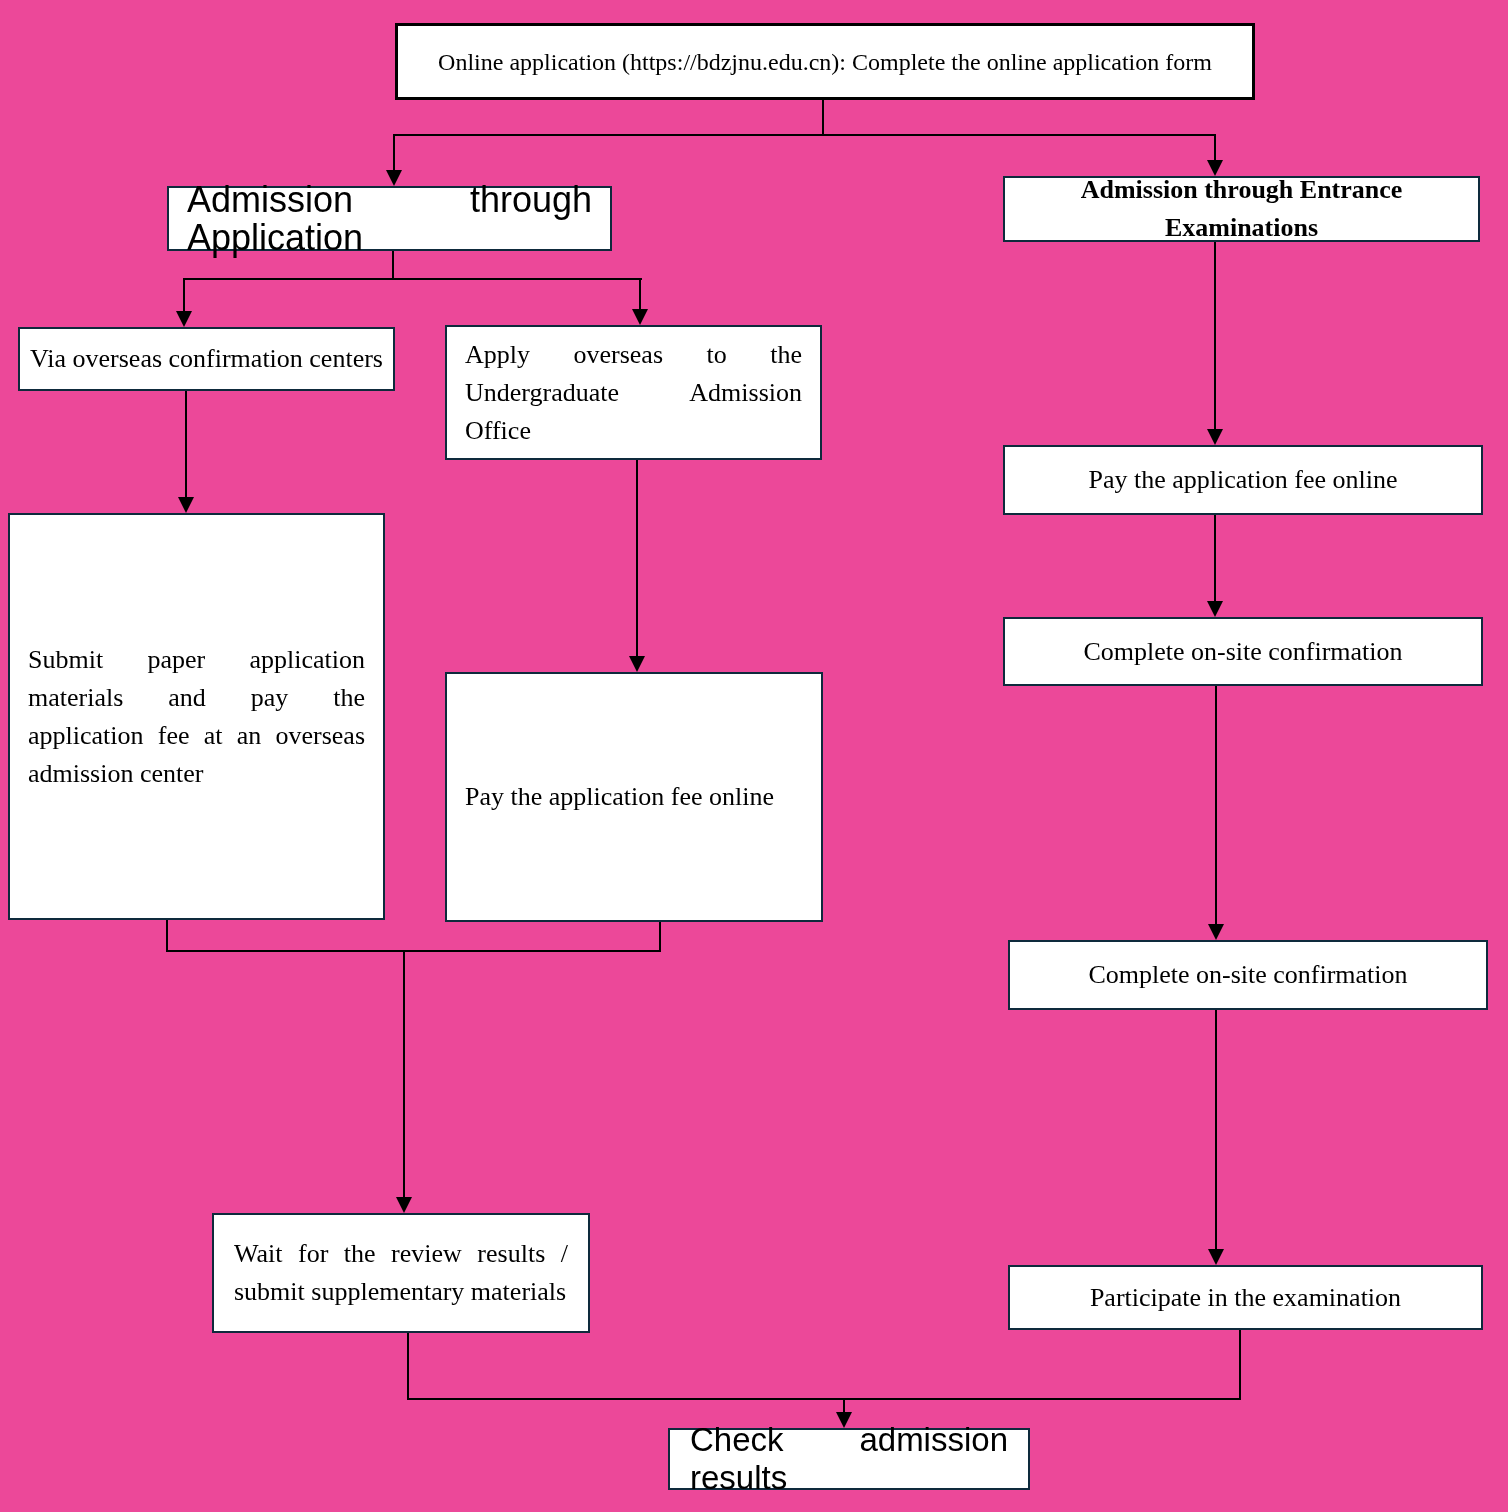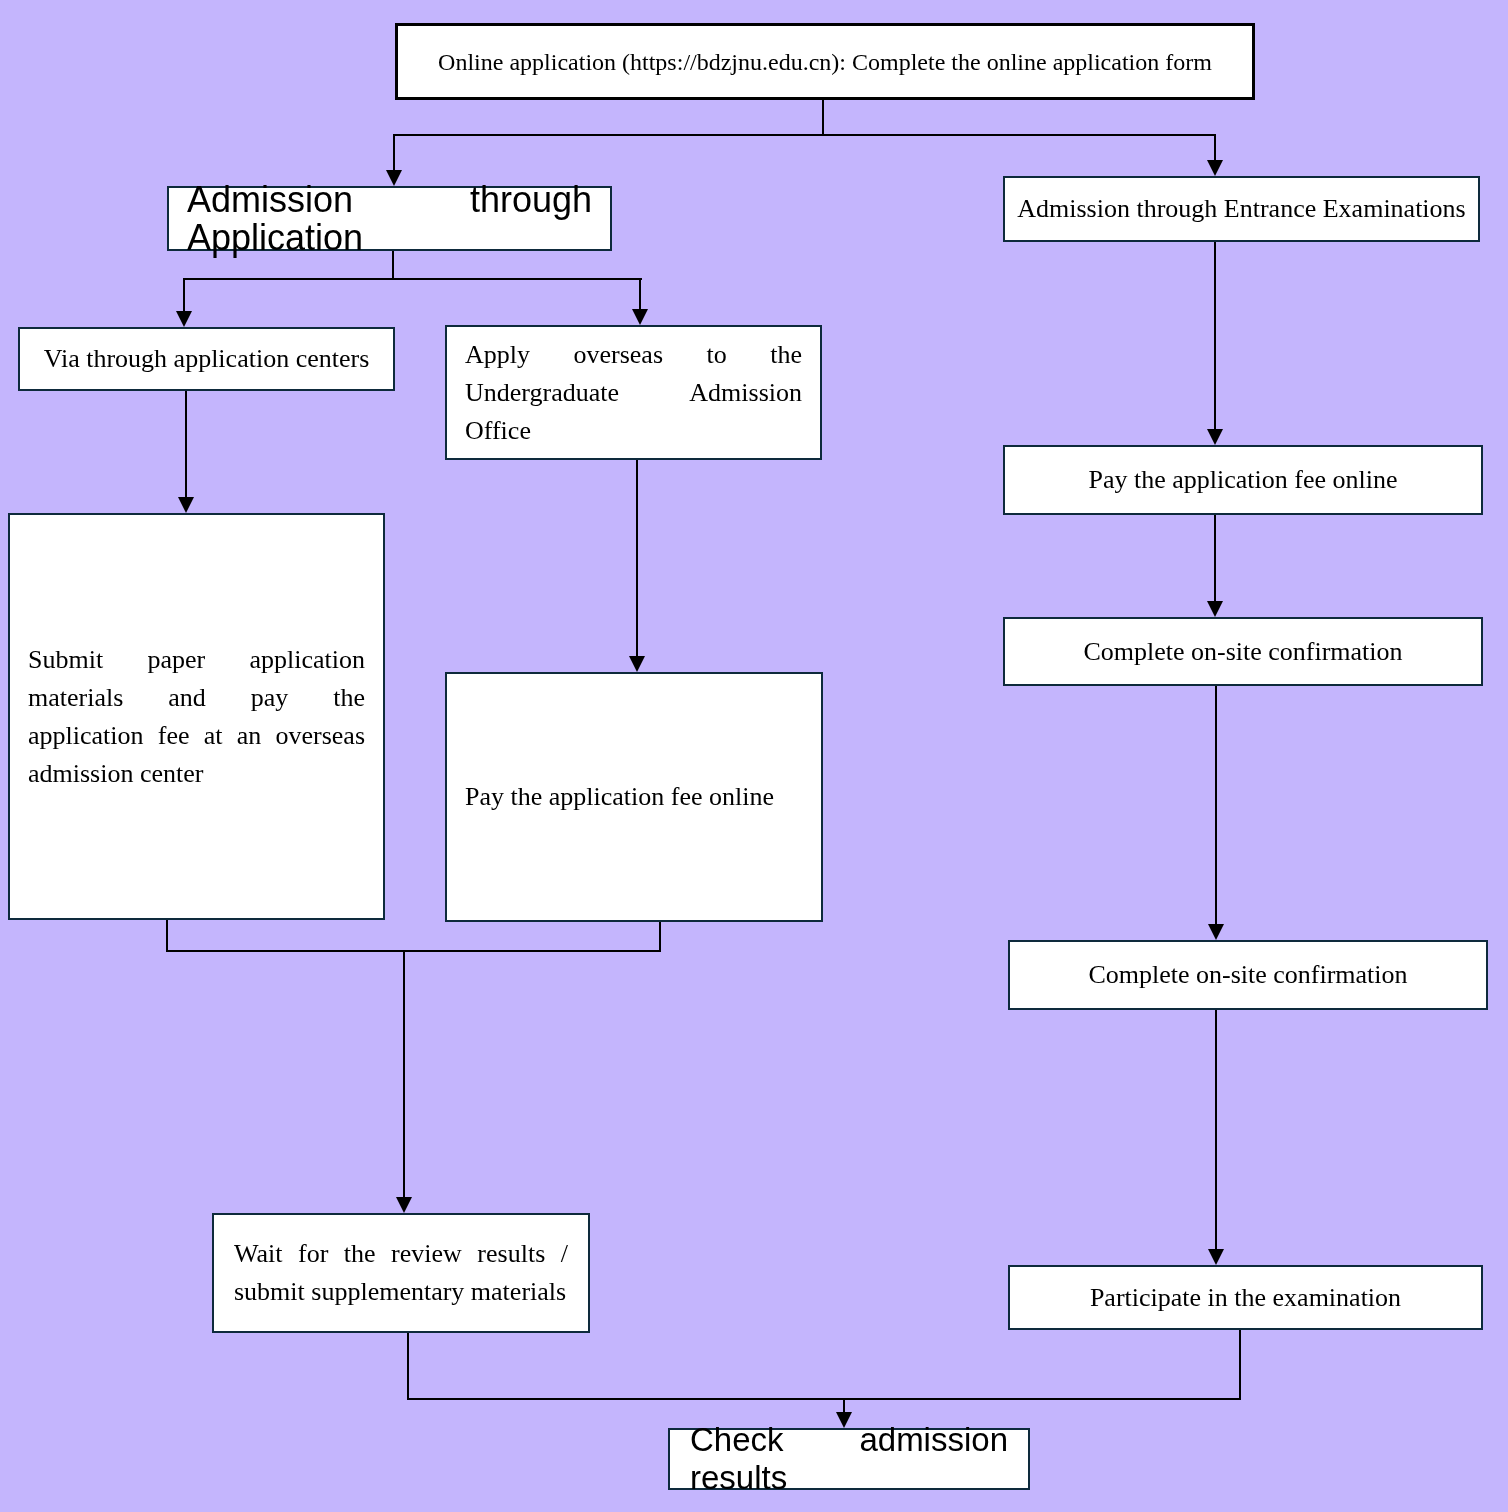--- a/index.html
+++ b/index.html
@@ -1,20 +1,20 @@
 <!DOCTYPE html>
 <html><head>
 <meta charset="utf-8">
 <style>
   html, body { margin: 0; padding: 0; background: #ffffff; }
   .canvas {
     position: relative;
     width: 1508px;
     height: 1512px;
-    background: #c4b5fd;
+    background: #ec4899;
     font-family: "Liberation Serif", "DejaVu Serif", serif;
     color: #000000;
   }
   
   .node {
     position: absolute;
     box-sizing: border-box;
     border: 2px solid #0e2a3c;
     background: #ffffff;
     display: flex;
@@ -24,21 +24,21 @@
   }
   .node .txt { display: block; width: 100%; }
   .t-center  .txt { text-align: center; }
   .t-left    .txt { text-align: left; }
   .t-justify .txt { text-align: justify; text-align-last: left; }
   .t-spread  .txt { text-align: justify; text-align-last: justify; }
   .sans { font-family: "Liberation Sans", "DejaVu Sans", sans-serif; }
 
   .nd-online      { left:395px;  top:23px;   width:860px; height:77px; border:3px solid #000000; font-size:24px; white-space:nowrap; justify-content:center; }
   .nd-adm-app     { left:167px;  top:186px;  width:445px; height:65px; padding:0 18px; font-size:36px; }
-  .nd-adm-exam    { left:1003px; top:176px;  width:477px; height:66px; padding:0 10px; }
+  .nd-adm-exam    { left:1003px; top:176px;  width:477px; height:66px; padding:0 10px;font-weight:bold; }
   .nd-overseas    { left:18px;   top:327px;  width:377px; height:64px; padding:0 10px; }
   .nd-direct      { left:445px;  top:325px;  width:377px; height:135px; padding:6px 18px; }
   .nd-submit      { left:8px;    top:513px;  width:377px; height:407px; padding:0 18px; }
   .nd-pay-left    { left:445px;  top:672px;  width:378px; height:250px; padding:0 18px; }
   .nd-wait        { left:212px;  top:1213px; width:378px; height:120px; padding:12px 20px; }
   .nd-pay-right   { left:1003px; top:445px;  width:480px; height:70px; padding:0 10px; }
   .nd-confirm1    { left:1003px; top:617px;  width:480px; height:69px; padding:0 10px; }
   .nd-confirm2    { left:1008px; top:940px;  width:480px; height:70px; padding:0 10px; }
   .nd-participate { left:1008px; top:1265px; width:475px; height:65px; padding:8px 10px; }
   .nd-check       { left:668px;  top:1428px; width:362px; height:62px; padding:0 20px; font-size:33px; }
@@ -64,21 +64,21 @@
 
   <div class="node nd-adm-app t-spread sans">
     <span class="txt">Admission through Application</span>
   </div>
 
   <div class="node nd-adm-exam t-center">
     <span class="txt">Admission through Entrance Examinations</span>
   </div>
 
   <div class="node nd-overseas t-center">
-    <span class="txt">Via through application centers</span>
+    <span class="txt">Via overseas confirmation centers</span>
   </div>
 
   <div class="node nd-direct t-justify">
     <span class="txt">Apply overseas to the Undergraduate Admission Office</span>
   </div>
 
   <div class="node nd-submit t-justify">
     <span class="txt">Submit paper application materials and pay the application fee at an overseas admission center</span>
   </div>
 

